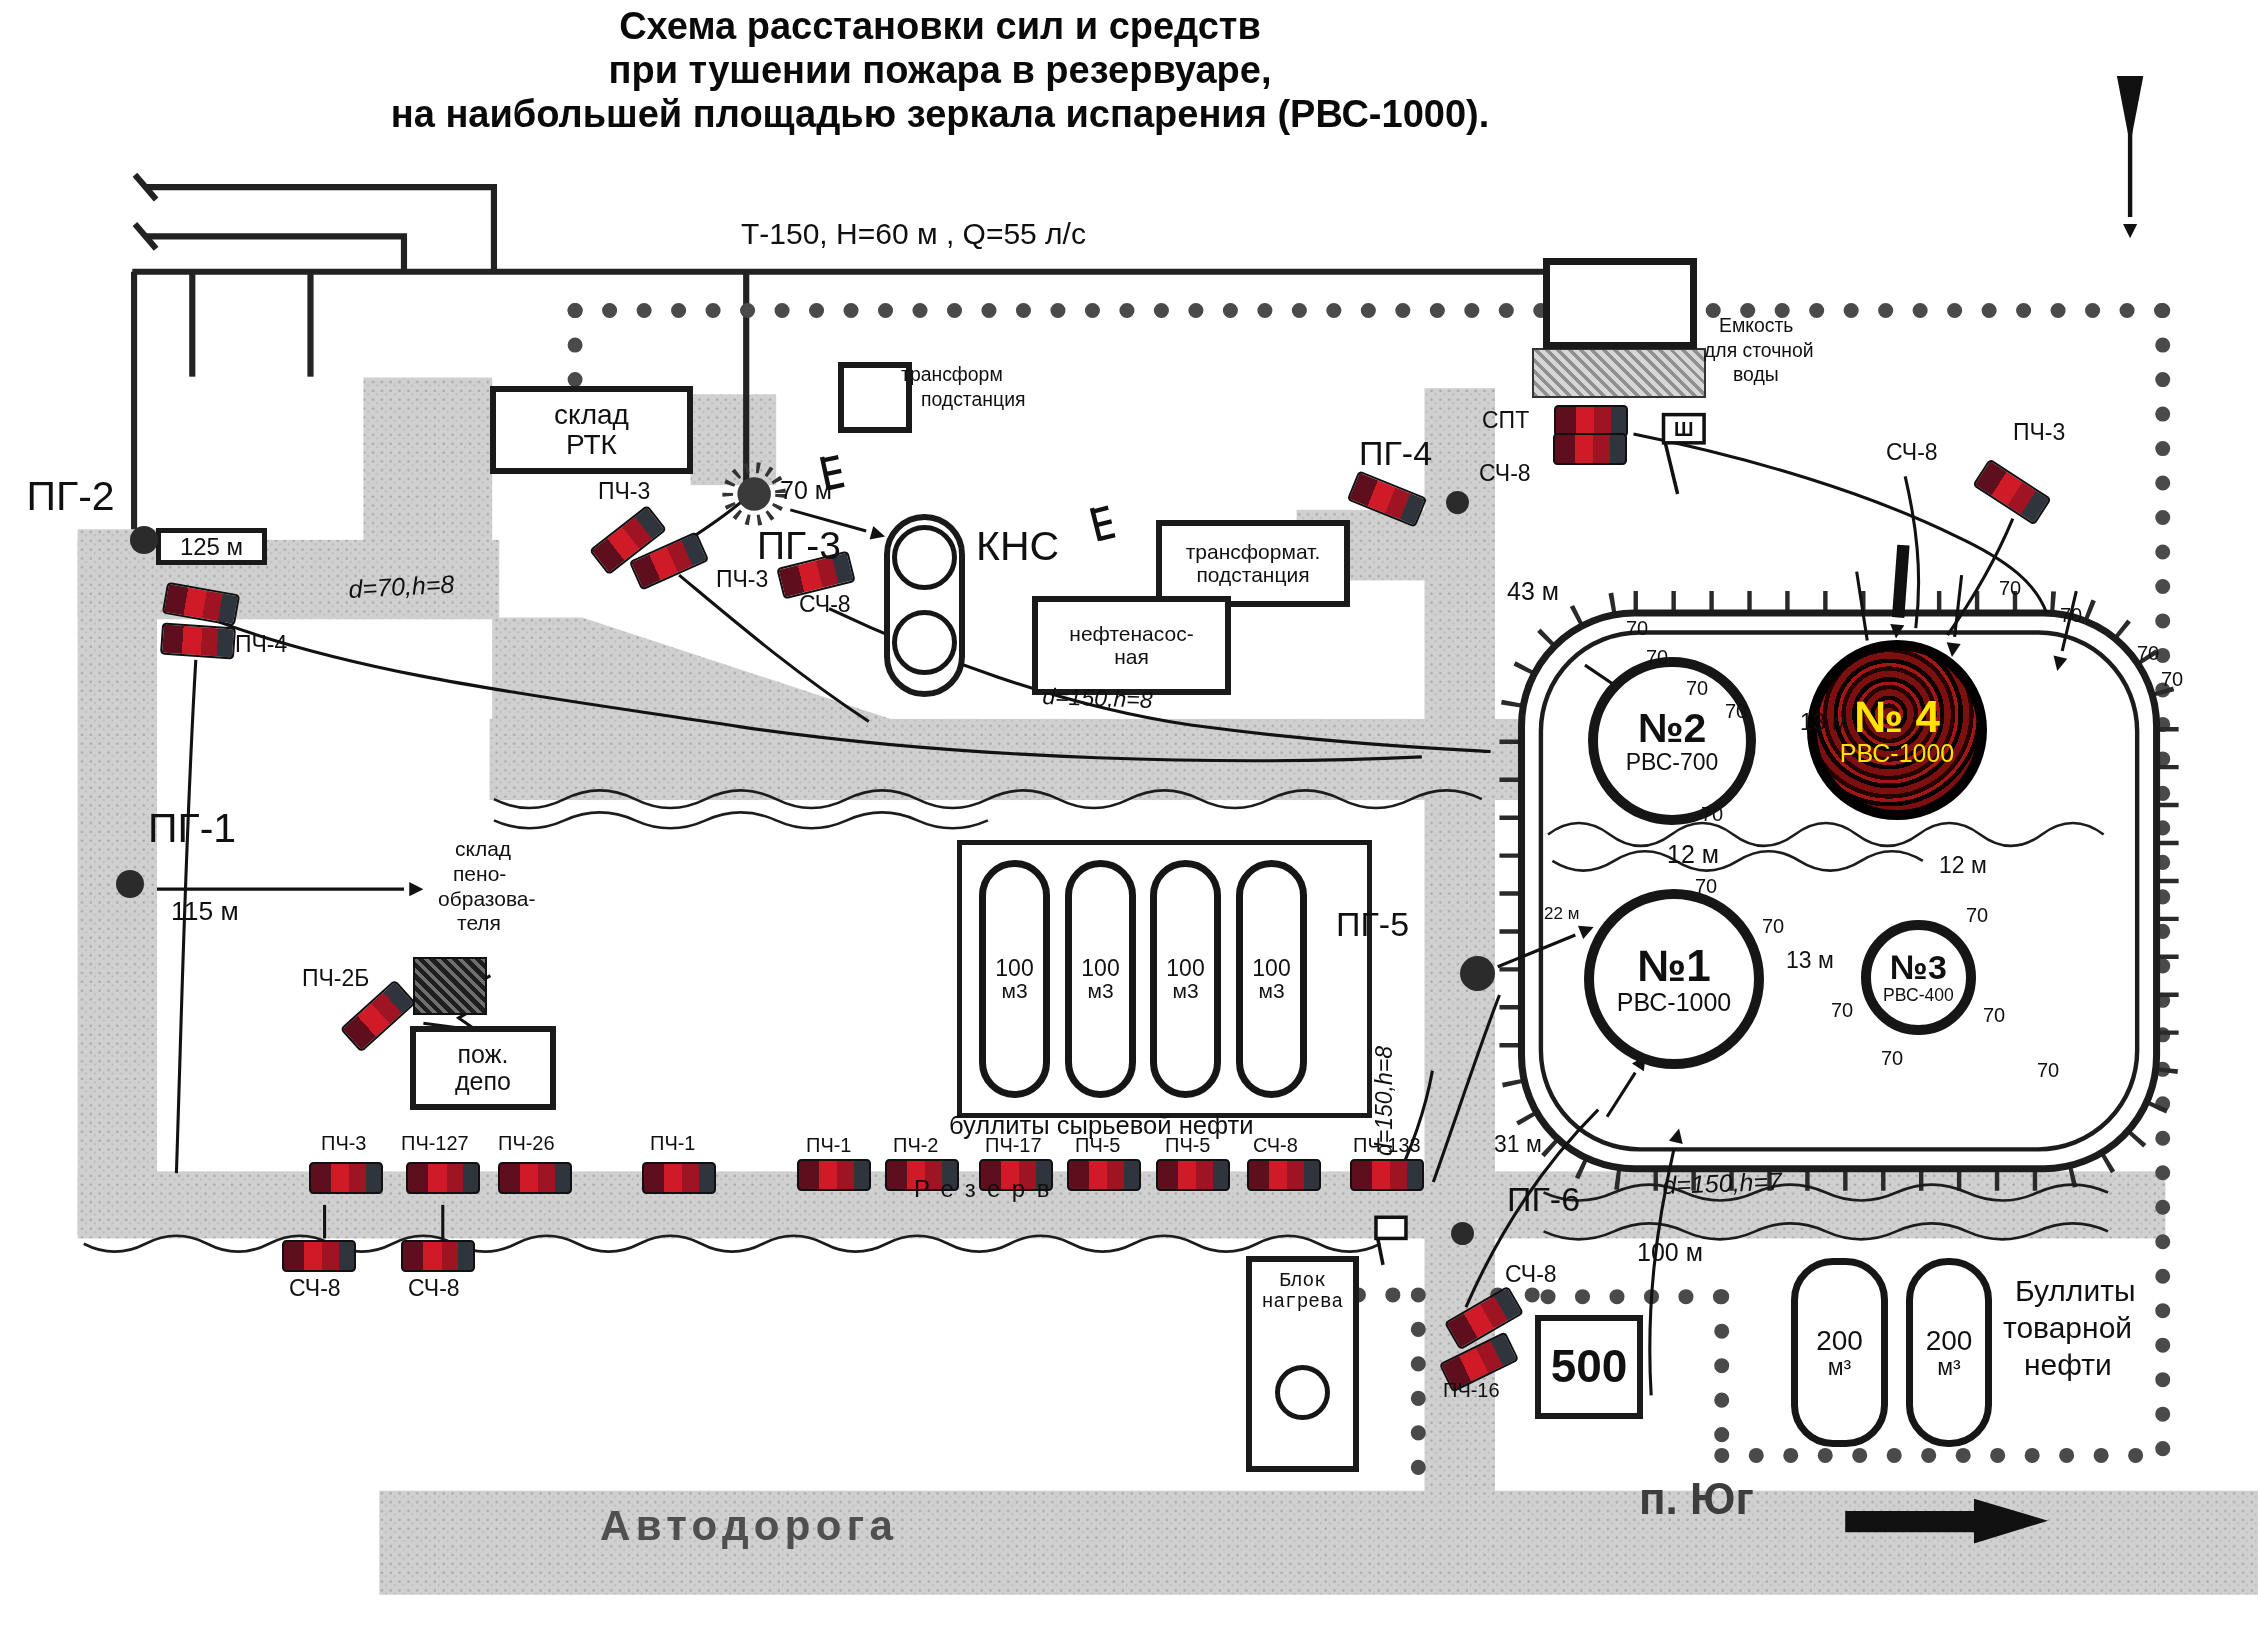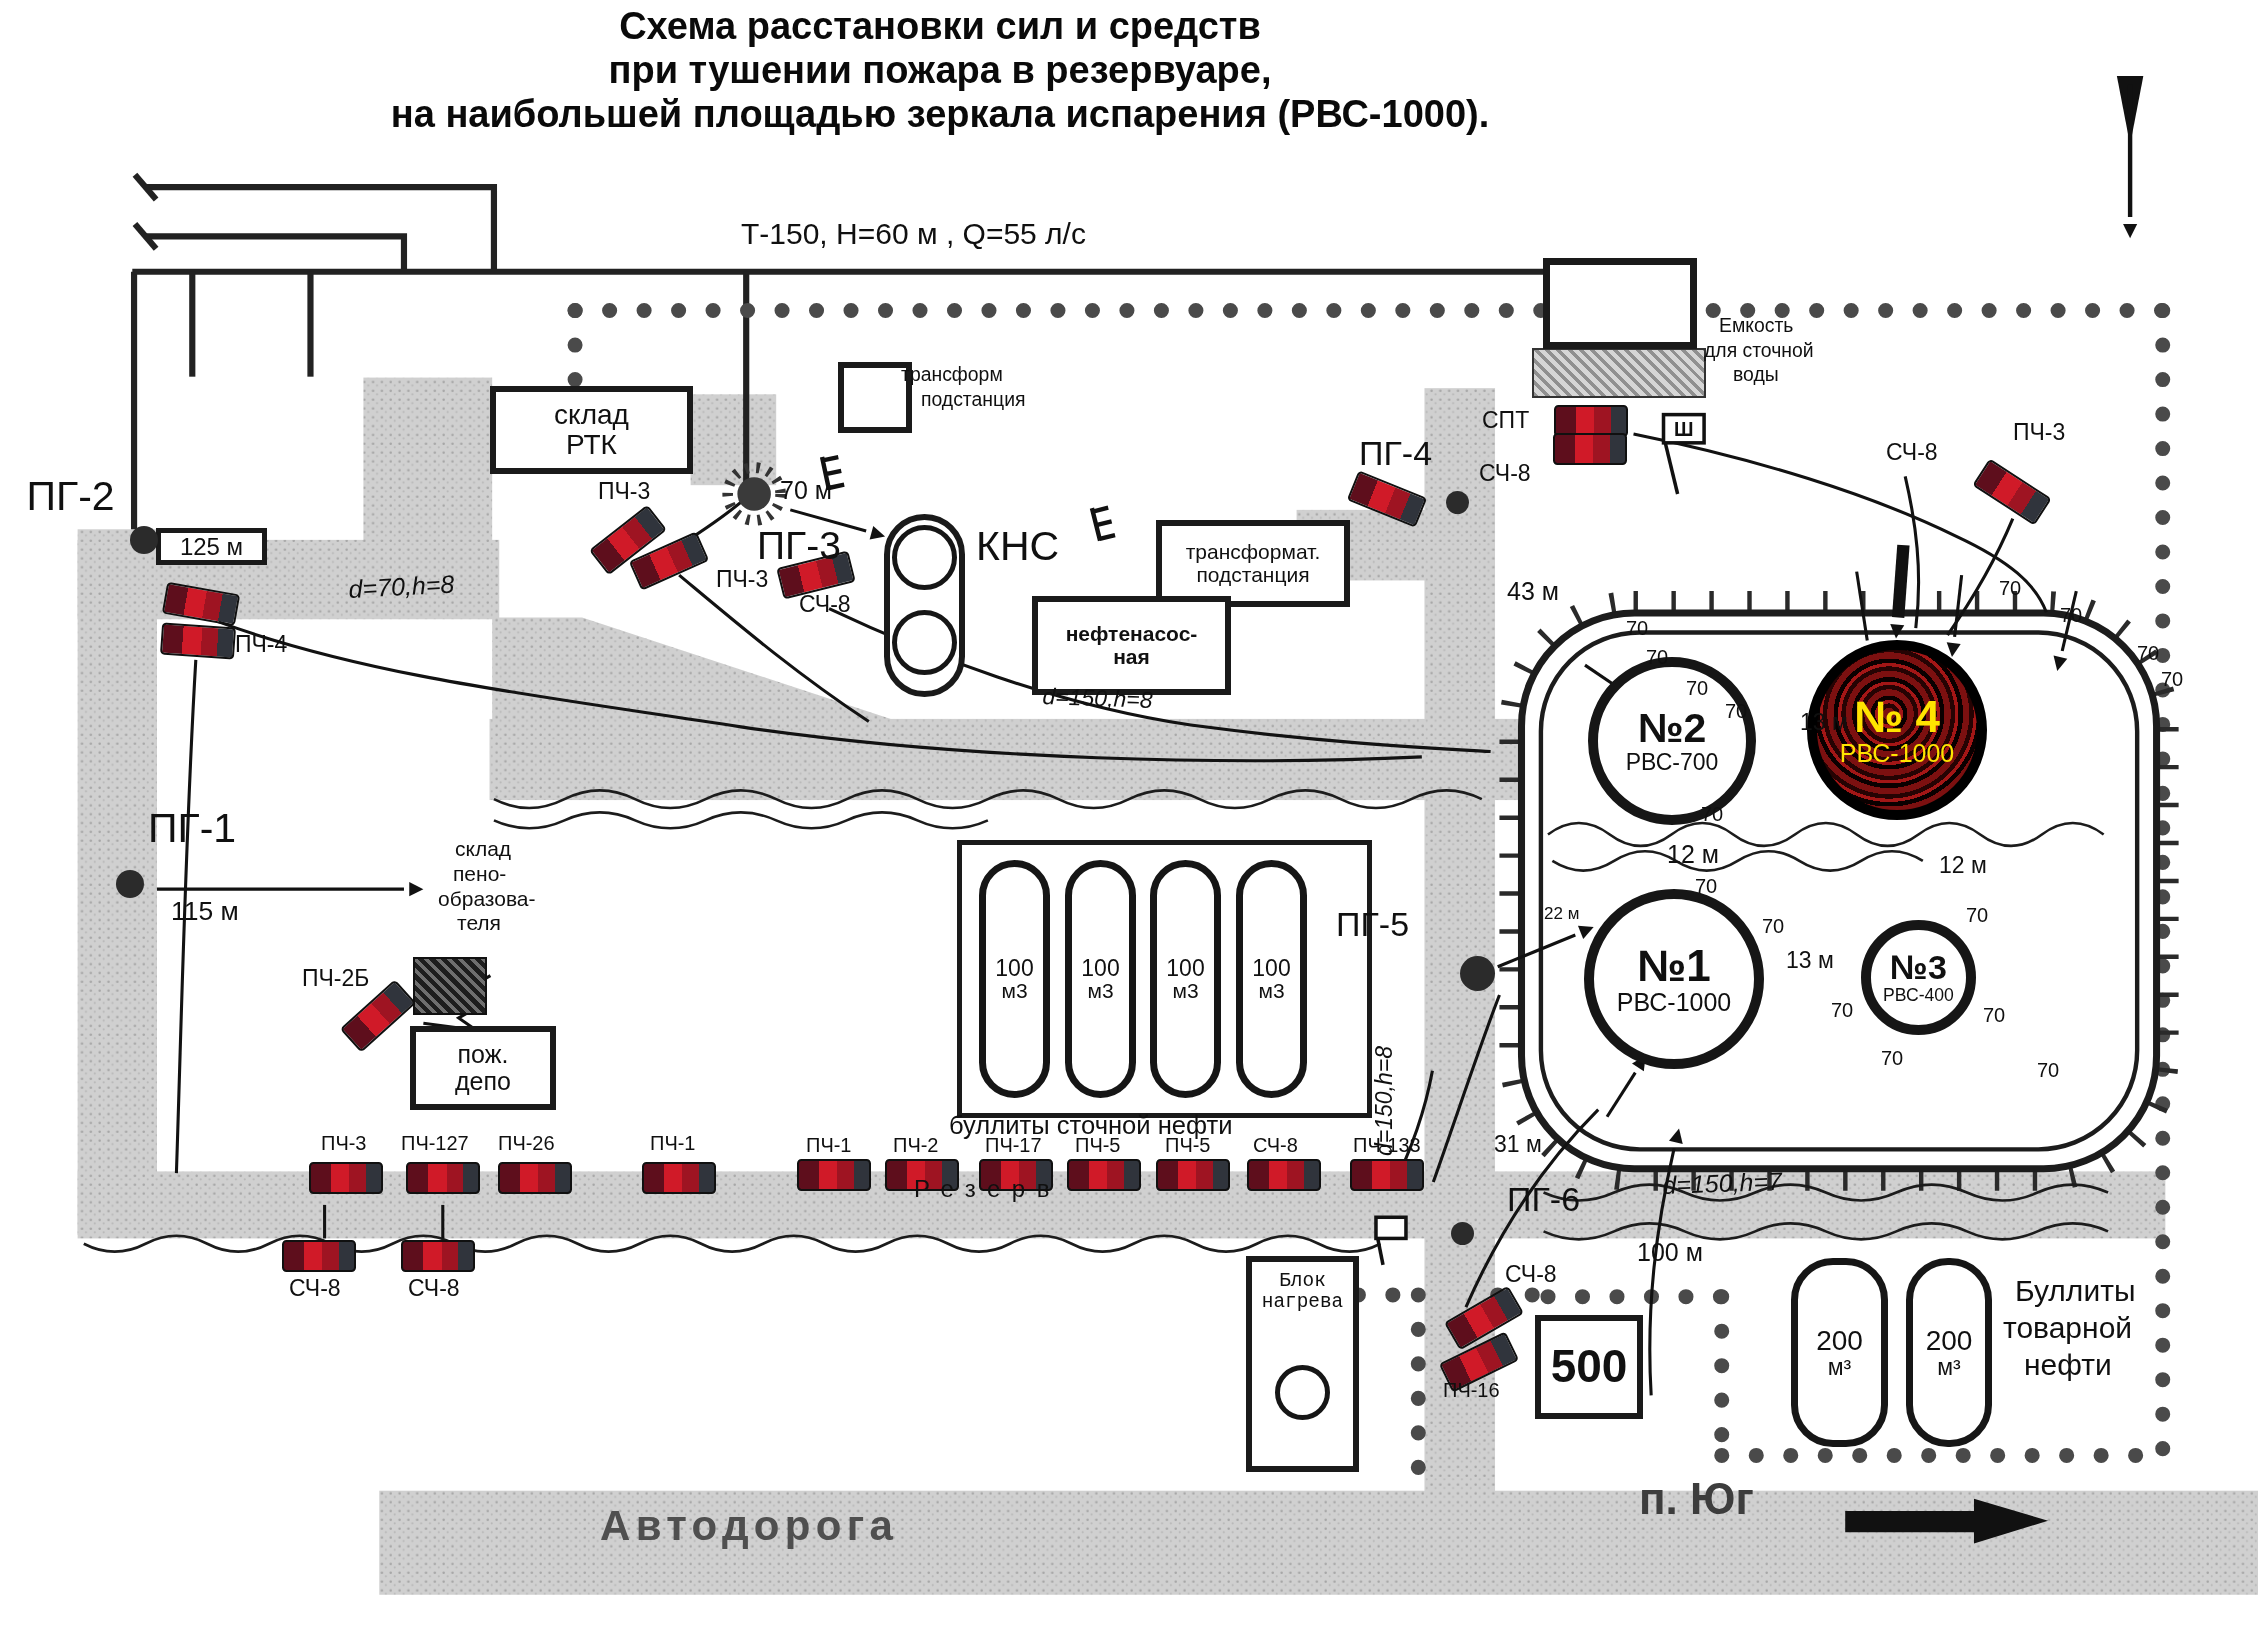--- a/index.html
+++ b/index.html
@@ -152,21 +152,21 @@
   </div>
     <div class="box" style="left: 490px; top: 386px; width: 203px; height: 88px; font-size: 28px; border-width: 6.2px; border-radius: 0px; font-weight: normal;">
       <div>склад</div>
       <div>РТК</div>
     </div>
     <div class="box" style="left: 838px; top: 362px; width: 74px; height: 71px; font-size: 17.6px; border-width: 6.2px; border-radius: 0px; font-weight: normal;"></div>
     <div class="box" style="left: 1156px; top: 520px; width: 194px; height: 87px; font-size: 21px; border-width: 6.2px; border-radius: 0px; font-weight: normal;">
       <div>трансформат.</div>
       <div>подстанция</div>
     </div>
-    <div class="box" style="left: 1032px; top: 596px; width: 199px; height: 99px; font-size: 21px; border-width: 6.2px; border-radius: 0px; font-weight: bold;">
+    <div class="box" style="left: 1032px; top: 596px; width: 199px; height: 99px; font-size: 21px; border-width: 6.2px; border-radius: 0px; font-weight: normal;">
       <div>нефтенасос-</div>
       <div>ная</div>
     </div>
     <div class="box" style="left: 410px; top: 1026px; width: 146px; height: 84px; font-size: 25px; border-width: 6.2px; border-radius: 0px; font-weight: normal;">
       <div>пож.</div>
       <div>депо</div>
     </div>
     <div class="box" style="left: 156px; top: 528px; width: 111px; height: 37px; font-size: 24px; border-width: 5.3px; border-radius: 0px; font-weight: normal;">
       <div>125 м</div>
     </div>
@@ -303,21 +303,21 @@
     <div class="lbl" style="left: 741px; top: 219px; font-size: 30px;">Т-150, Н=60 м , Q=55 л/с</div>
     <div class="lbl" style="left: 901px; top: 365px; font-size: 19.4px;">трансформ</div>
     <div class="lbl" style="left: 921px; top: 390px; font-size: 19.4px;">подстанция</div>
     <div class="lbl" style="left: 1719px; top: 316px; font-size: 19.4px;">Емкость</div>
     <div class="lbl" style="left: 1704px; top: 341px; font-size: 19.4px;">для сточной</div>
     <div class="lbl" style="left: 1733px; top: 365px; font-size: 19.4px;">воды</div>
     <div class="lbl" style="left: 455px; top: 838px; font-size: 21px;">склад</div>
     <div class="lbl" style="left: 453px; top: 863px; font-size: 21px;">пено-</div>
     <div class="lbl" style="left: 438px; top: 888px; font-size: 21px;">образова-</div>
     <div class="lbl" style="left: 457px; top: 912px; font-size: 21px;">теля</div>
-    <div class="lbl" style="left: 949px; top: 1113px; font-size: 25.6px;">буллиты сточной нефти</div>
+    <div class="lbl" style="left: 949px; top: 1113px; font-size: 25.6px;">буллиты сырьевой нефти</div>
     <div class="lbl" style="left: 2015px; top: 1276px; font-size: 30px;">Буллиты</div>
     <div class="lbl" style="left: 2003px; top: 1313px; font-size: 30px;">товарной</div>
     <div class="lbl" style="left: 2024px; top: 1350px; font-size: 30px;">нефти</div>
     <div class="lbl" style="left: 914px; top: 1177px; font-size: 24px; letter-spacing: 11.5px;">Резерв</div>
     <div class="lbl" style="left: 600px; top: 1505px; font-size: 42px; font-weight: bold; letter-spacing: 5.3px; color: rgb(79, 79, 79);">Автодорога</div>
     <div class="lbl" style="left: 1639px; top: 1477px; font-size: 44px; font-weight: bold; color: rgb(61, 61, 61);">п. Юг</div>
     <div class="lbl" style="left: 1626px; top: 618px; font-size: 20px;">70</div>
     <div class="lbl" style="left: 1646px; top: 647px; font-size: 20px;">70</div>
     <div class="lbl" style="left: 1686px; top: 678px; font-size: 20px;">70</div>
     <div class="lbl" style="left: 1725px; top: 701px; font-size: 20px;">70</div>

